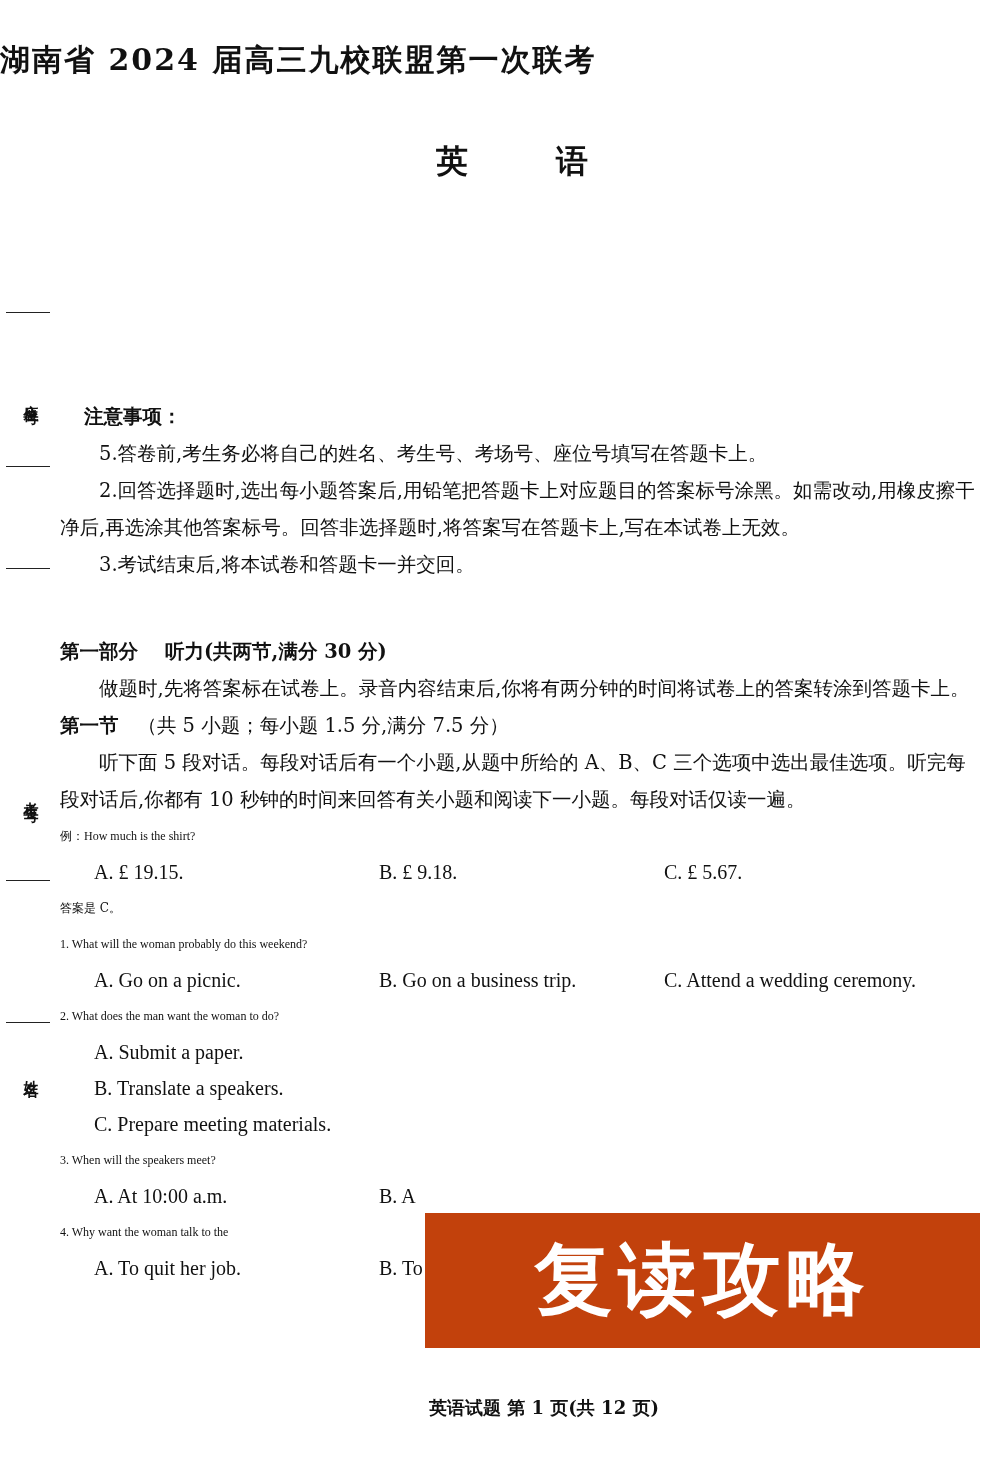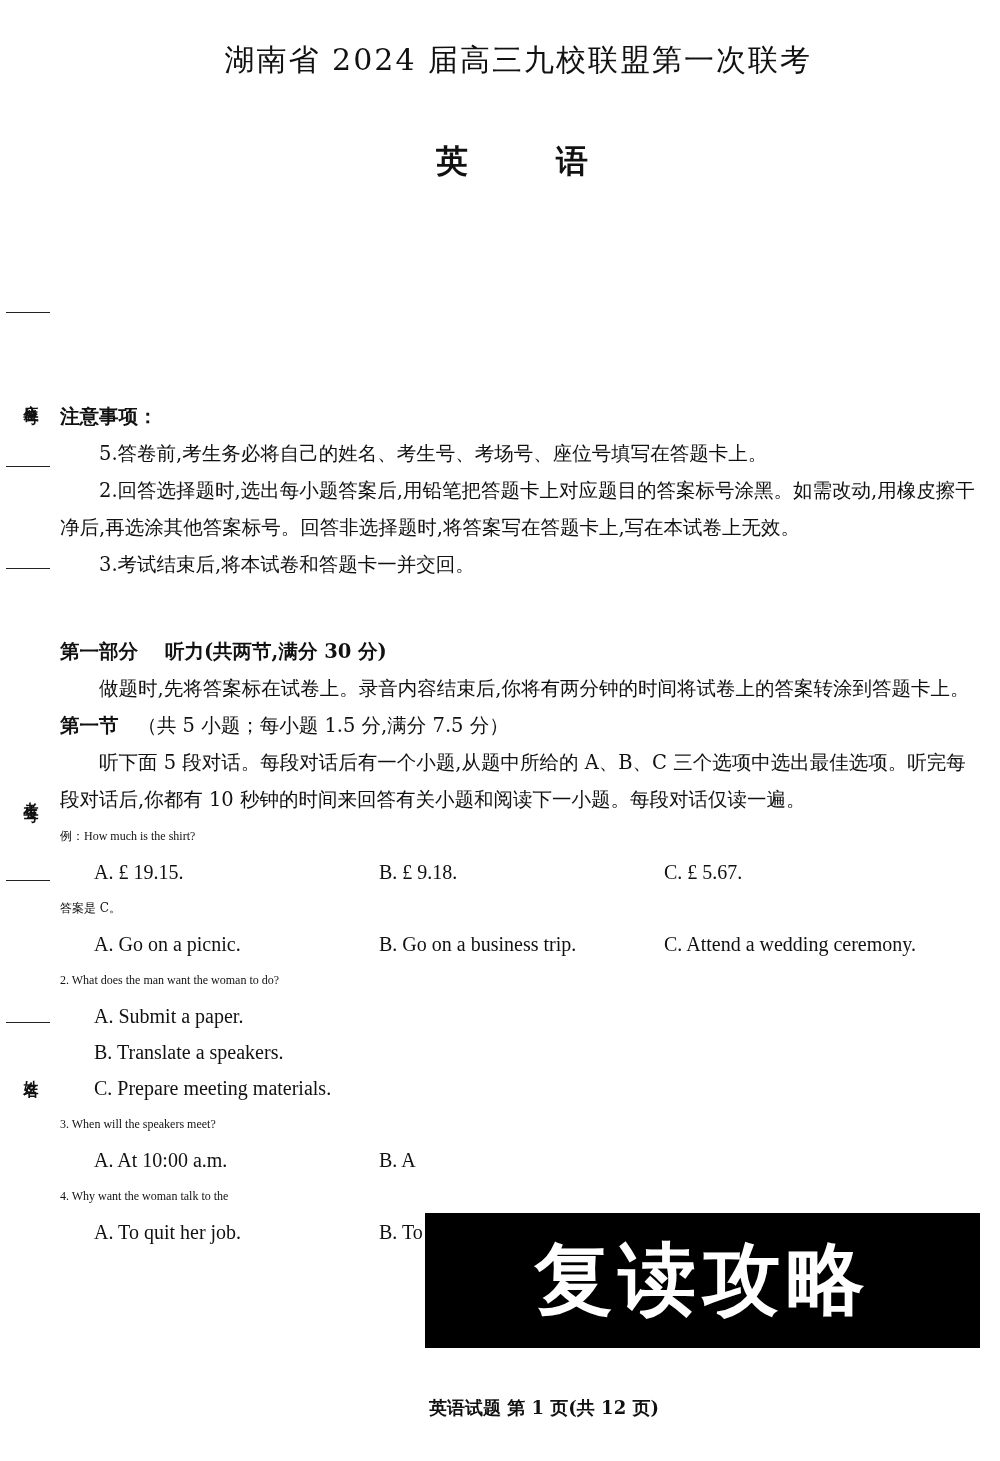--- a/index.html
+++ b/index.html
@@ -19,23 +19,23 @@
     position: absolute;
     inset: 0;
   }
 
   
   .doc-title {
     position: absolute;
     top: 40px;
     left: 0;
     width: 812px;
-    text-align: right;
-    font-family: "DejaVu Serif", serif;
-    font-weight: normal;
+    text-align: left;
+    font-family: "DejaVu Serif", serif;
+    font-weight: bold;
     font-size: 30px;
     letter-spacing: 2px;
   }
   .subject-title {
     position: absolute;
     top: 140px;
     left: 12px;
     width: 1000px;
     text-align: center;
     font-family: "DejaVu Serif", serif;
@@ -72,20 +72,21 @@
     left: 60px;
     top: 398px;
     width: 920px;
     font-size: 19.5px;
     line-height: 37px;
   }
   .notice-head {
     font-family: "DejaVu Serif", serif;
     font-weight: bold;
     font-size: 19.5px;
+    margin-left: 24px;
   }
   .cn {
     font-family: "DejaVu Serif", serif;
   }
   .p-indent {
     text-indent: 2em;
   }
   .gap-before {
     margin-top: 26px;
   }
@@ -120,21 +121,21 @@
   .ex-opts .opt-a { width: 285px; }
   .ex-opts .opt-b { width: 285px; }
 
   
   .watermark {
     position: absolute;
     left: 425px;
     top: 1213px;
     width: 555px;
     height: 135px;
-    background: #000000;
+    background: #c2410c;
     display: flex;
     align-items: center;
     justify-content: center;
   }
   .watermark span {
     font-family: "DejaVu Serif", serif;
     font-weight: bold;
     font-size: 78px;
     color: #ffffff;
     letter-spacing: 6px;
@@ -196,20 +197,24 @@
     <div class="cn p-indent">听下面 5 段对话。每段对话后有一个小题,从题中所给的 A、B、C 三个选项中选出最佳选项。听完每段对话后,你都有 10 秒钟的时间来回答有关小题和阅读下一小题。每段对话仅读一遍。</div>
 
     <div class="q-line">
       <span class="cn">例：</span><span class="en">How much is the shirt?</span>
     </div>
     <div class="opts ex-opts">
       <span class="opt-a en">A. £ 19.15.</span><span class="opt-b en">B. £ 9.18.</span><span class="opt-c en">C. £ 5.67.</span>
     </div>
     <div class="q-line cn">答案是 C。</div>
 
+    <div class="q-line en">
+      <span class="q-num">1.</span>
+      <span>What will the woman probably do this weekend?</span>
+    </div>
     <div class="opts en">
       <span class="opt-a">A. Go on a picnic.</span><span class="opt-b">B. Go on a business trip.</span><span class="opt-c">C. Attend a wedding ceremony.</span>
     </div>
 
     <div class="q-line en">
       <span class="q-num">2.</span>
       <span>What does the man want the woman to do?</span>
     </div>
     <div class="opts opts-stack en">
       <span>A. Submit a paper.</span>

